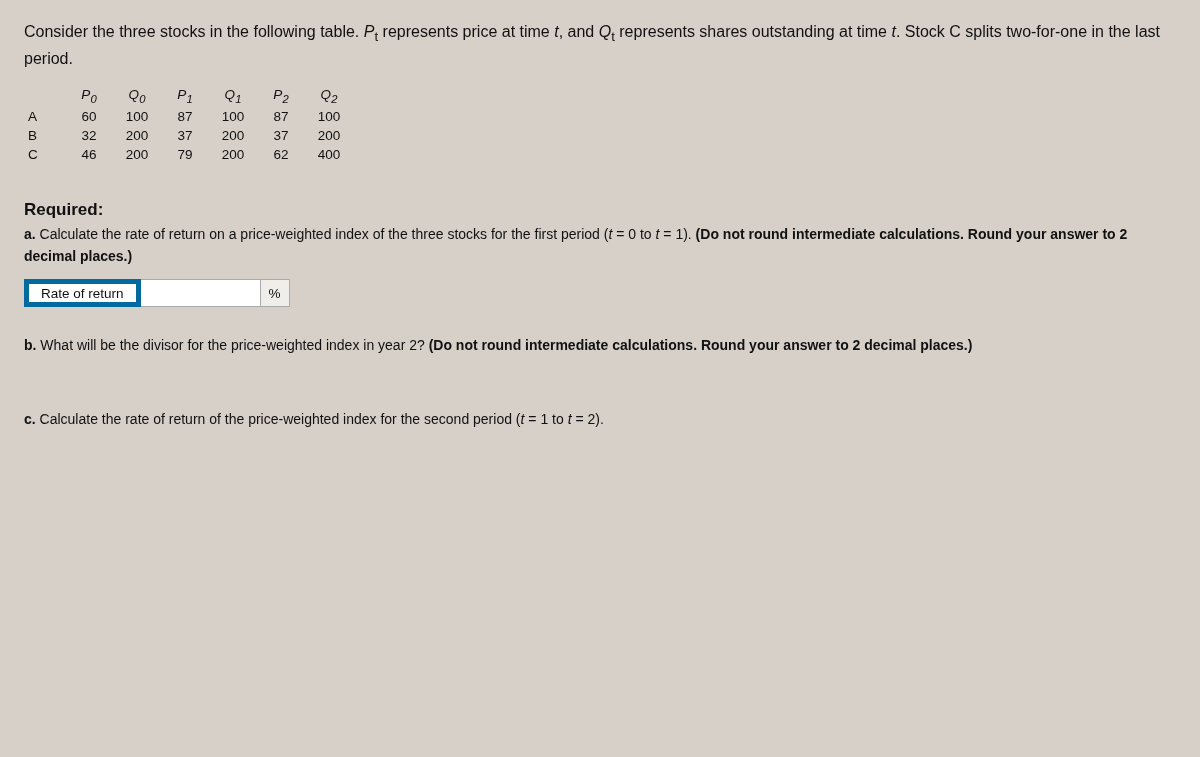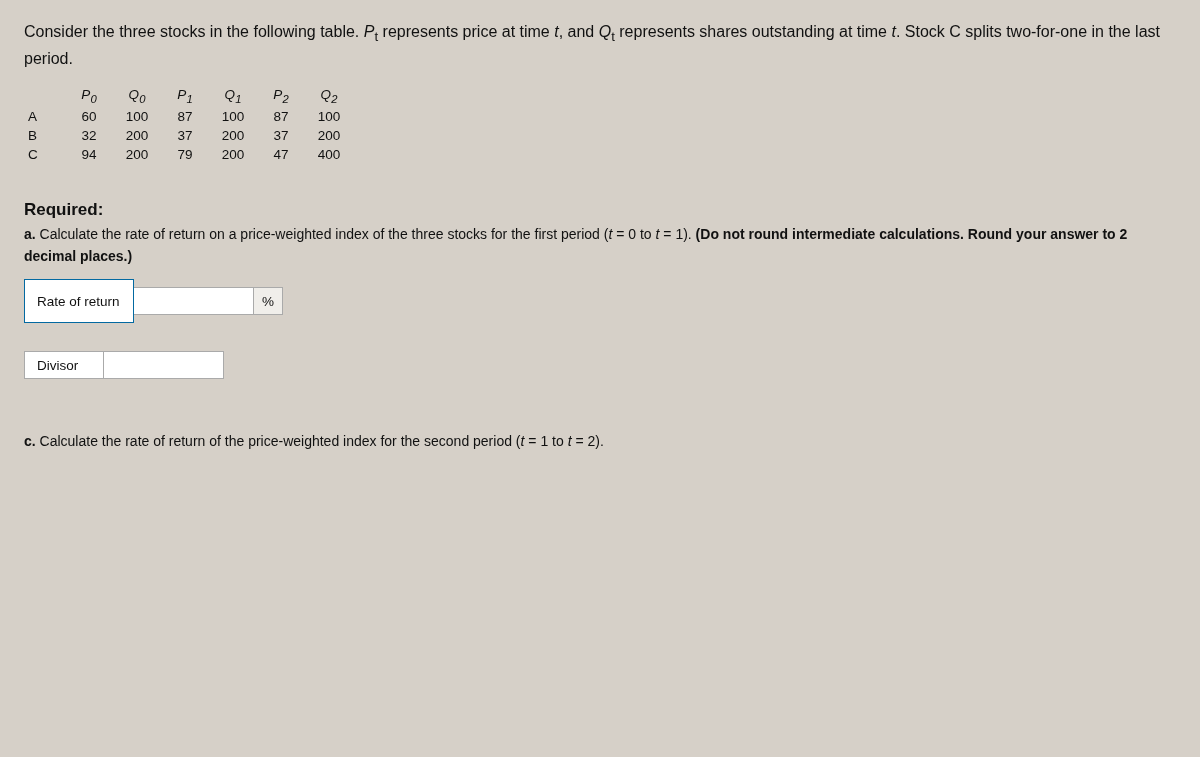--- a/index.html
+++ b/index.html
@@ -49,25 +49,25 @@
       font-weight: bold;
     }
     .answer-row {
       display: flex;
       align-items: center;
       gap: 0;
       margin-bottom: 28px;
     }
     .answer-label {
       background: #fff;
-      border: 1px solid #0369a1;
+      border: 5px solid #0369a1;
       padding: 4px 12px;
       font-size: 13.5px;
       min-width: 110px;
-      height: 44px;
+      height: 28px;
       display: flex;
       align-items: center;
       white-space: nowrap;
     }
     .answer-input {
       background: #fff;
       border: 1px solid #aaa;
       border-left: none;
       padding: 4px 6px;
       font-size: 13.5px;
@@ -150,25 +150,25 @@
       <td class="row-label">B</td>
       <td>32</td>
       <td>200</td>
       <td>37</td>
       <td>200</td>
       <td>37</td>
       <td>200</td>
     </tr>
     <tr>
       <td class="row-label">C</td>
-      <td>94</td>
+      <td>46</td>
       <td>200</td>
       <td>79</td>
       <td>200</td>
-      <td>47</td>
+      <td>62</td>
       <td>400</td>
     </tr>
   </tbody>
 </table>
 
 <p class="required-label">Required:</p>
 
 <p class="question-text">
   <strong>a.</strong>
   <span> Calculate the rate of return on a price-weighted index of the three stocks for the first period (<em>t</em> = 0 to <em>t</em> = 1). <span class="bold-part"><strong>(Do not round intermediate calculations. Round your answer to 2 decimal places.)</strong></span></span>
@@ -176,27 +176,25 @@
 
 <div class="answer-row">
   <div class="answer-label">Rate of return</div>
   <div class="answer-input">
     <input type="text" value="" style="">
   </div>
   <div class="percent-label">%</div>
 </div>
 
 <div class="section-gap">
-
-  <div class="divisor-row">
-    <div class="divisor-label">Divisor</div>
-    <div class="answer-input">
-      <input type="text" value="" style="">
-    </div>
-  </div>
+  <p class="question-text">
+    <strong>b.</strong>
+    <span> What will be the divisor for the price-weighted index in year 2? <span class="bold-part"><strong>(Do not round intermediate calculations. Round your answer to 2 decimal places.)</strong></span></span>
+  </p>
+
 </div>
 
 <div class="section-c">
   <p class="question-text">
     <strong>c.</strong>
     <span> Calculate the rate of return of the price-weighted index for the second period (<em>t</em> = 1 to <em>t</em> = 2).</span>
   </p>
 </div>
 
 </body></html>

